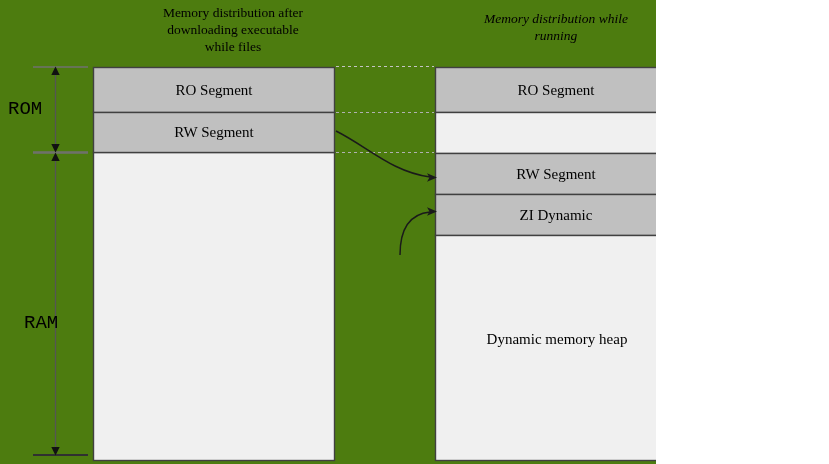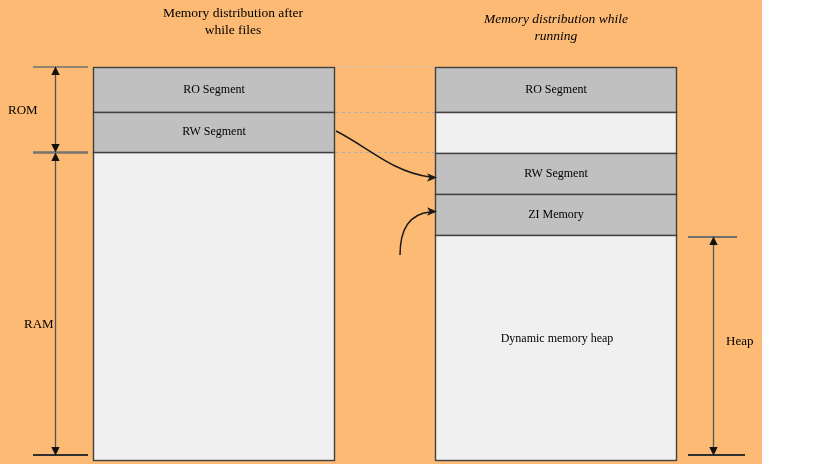--- a/index.html
+++ b/index.html
@@ -3,23 +3,23 @@
 <meta charset="utf-8">
 <title>Memory Distribution Diagram</title>
 <style>
   html, body {
     margin: 0;
     padding: 0;
     background: #ffffff;
   }
   #canvas {
     position: relative;
-    width: 762px;
+    width: 656px;
     height: 464px;
-    background: #fdba74;
+    background: #4d7c0f;
     font-family: "Liberation Serif", "DejaVu Serif", serif;
     overflow: hidden;
   }
   svg.layer {
     position: absolute;
     left: 0;
     top: 0;
     width: 829px;
     height: 464px;
     pointer-events: none;
@@ -28,41 +28,42 @@
     position: absolute;
     text-align: center;
     font-size: 13.5px;
     line-height: 17px;
     color: #000000;
     font-family: "Liberation Serif", "DejaVu Serif", serif;
   }
   .seg-label {
     position: absolute;
     text-align: center;
-    font-size: 12px;
+    font-size: 15px;
     color: #000000;
     white-space: nowrap;
     font-family: "Liberation Serif", "DejaVu Serif", serif;
   }
   .side-label {
     position: absolute;
-    font-size: 13px;
+    font-size: 19px;
     color: #000000;
     text-align: center;
     line-height: 17px;
-    font-family: Liberation Serif, serif;
+    font-family: Liberation Mono, monospace;
   }
 </style>
 </head>
 <body>
 
 <div id="canvas">
 
   <div class="title" style="left:108px; top:4px; width:250px;">
     <div>Memory distribution after</div>
+    <div>downloading executable</div>
     <div>while files</div>
   </div>
 
   <div class="title" style="left:431px; top:10px; width:250px;font-style:italic;">
     <div>Memory distribution while</div>
     <div>running</div>
   </div>
 
   <svg class="layer" viewBox="0 0 829 464">
 
@@ -123,21 +124,21 @@
       <polygon points="437,211.5 427,207.2 429.5,211.5 427,215.8" fill="#1a1a1a"></polygon>
     </g>
 
   </svg>
 
   <div class="seg-label" style="left:93px; top:82px; width:242px;">RO Segment</div>
   <div class="seg-label" style="left:93px; top:124px; width:242px;">RW Segment</div>
 
   <div class="seg-label" style="left:435px; top:82px; width:242px;">RO Segment</div>
   <div class="seg-label" style="left:435px; top:166px; width:242px;">RW Segment</div>
-  <div class="seg-label" style="left:435px; top:207px; width:242px;">ZI Memory</div>
+  <div class="seg-label" style="left:435px; top:207px; width:242px;">ZI Dynamic</div>
   <div class="seg-label" style="left:436px; top:331px; width:242px;">Dynamic memory heap</div>
 
   <div class="side-label" style="left:0px; top:101px; width:38px; text-align:left; padding-left:8px;">ROM</div>
   <div class="side-label" style="left:0px; top:315px; width:38px; text-align:left; padding-left:24px;">RAM</div>
 
 
   <div class="side-label" style="left:726px; top:332px; width:70px; text-align:left;">Heap</div>
 
 </div>
 

